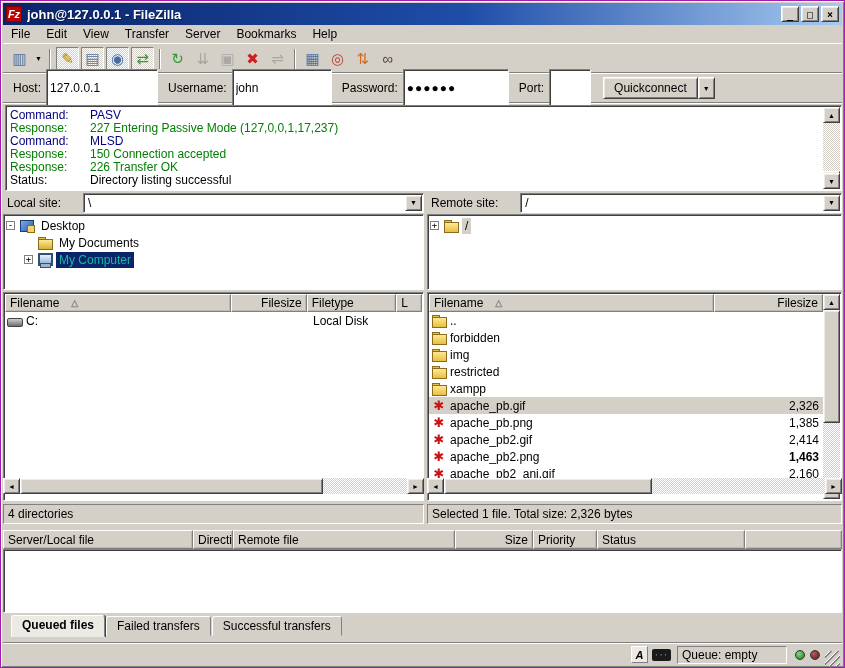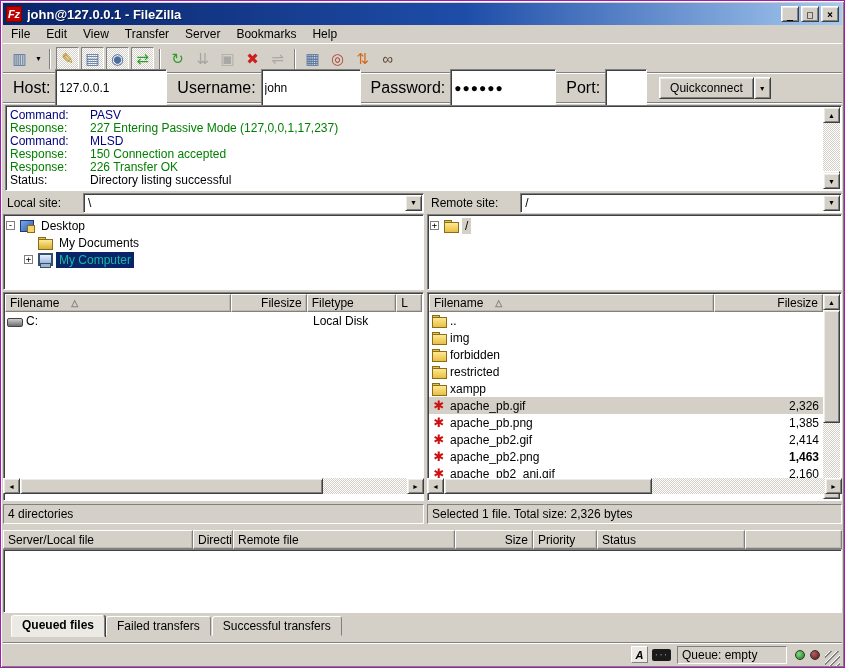--- a/index.html
+++ b/index.html
@@ -29,21 +29,21 @@
   #toolbar { position:absolute; left:2px; top:44px; width:839px; height:28px; display:flex; align-items:center; padding-left:4px; border-bottom:1px solid #808080; box-shadow:0 1px 0 #fff; }
   .tb-sep { width:2px; height:20px; margin:0 4px; border-left:1px solid #808080; border-right:1px solid #fff; }
   .tb-btn { width:23px; height:23px; margin:0 1px; display:flex; align-items:center; justify-content:center; font-size:15px; }
   .tb-btn.pressed { border:1px solid; border-color:#808080 #fff #fff #808080;
      background-color:#E9E7E1; background-image:conic-gradient(#ffffff 25%, #D4D0C8 0 50%, #ffffff 0 75%, #D4D0C8 0); background-size:2px 2px; }
   .tb-btn.disabled { opacity:.55; filter:grayscale(1); }
   .tb-drop { width:13px; height:23px; display:flex; align-items:center; justify-content:center; font-size:7px; }
 
   
   #quickbar { position:absolute; left:2px; top:73px; width:839px; height:29px; display:flex; align-items:center; border-bottom:1px solid #808080; box-shadow:0 1px 0 #fff; }
-  #quickbar label { margin:0 5px 0 10px; white-space:nowrap; font-size:16px; }
+  #quickbar label { margin:0 5px 0 10px; white-space:nowrap; font-size:12px; }
   .qc-input { height:20px; background:#fff; border:1px solid; border-color:#808080 #fff #fff #808080;
     box-shadow:inset 1px 1px 0 #404040; font-family:"Liberation Sans",sans-serif; font-size:12px; padding:18px 3px; }
   #host-input { width:112px; } #user-input { width:100px; } #pass-input { width:106px; letter-spacing:1px; } #port-input { width:42px; }
   #quickconnect-btn { height:22px; padding:0 10px; font-size:12px; margin-left:12px; }
   #quickconnect-drop { width:17px; height:22px; display:flex; align-items:center; justify-content:center; font-size:7px; }
 
   
   #log { position:absolute; left:4px; top:104px; width:837px; height:86px; background:#fff;
     border:1px solid; border-color:#808080 #fff #fff #808080; box-shadow:inset 1px 1px 0 #404040; }
   #log-lines { position:absolute; left:2px; top:2px; right:19px; bottom:2px; overflow:hidden; padding:1px 2px; }
@@ -319,28 +319,28 @@
           <div class="frow">
             <div class="fcell-name" style="width: 287px;">
               <span class="icon icon-folder"></span>
               <span>..</span>
             </div>
             <div class="fcell right" style="width: 110px;"></div>
           </div>
           <div class="frow">
             <div class="fcell-name" style="width: 287px;">
               <span class="icon icon-folder"></span>
+              <span>forbidden</span>
+            </div>
+            <div class="fcell right" style="width: 110px;"></div>
+          </div>
+          <div class="frow">
+            <div class="fcell-name" style="width: 287px;">
+              <span class="icon icon-folder"></span>
               <span>img</span>
-            </div>
-            <div class="fcell right" style="width: 110px;"></div>
-          </div>
-          <div class="frow">
-            <div class="fcell-name" style="width: 287px;">
-              <span class="icon icon-folder"></span>
-              <span>forbidden</span>
             </div>
             <div class="fcell right" style="width: 110px;"></div>
           </div>
           <div class="frow">
             <div class="fcell-name" style="width: 287px;">
               <span class="icon icon-folder"></span>
               <span>restricted</span>
             </div>
             <div class="fcell right" style="width: 110px;"></div>
           </div>

